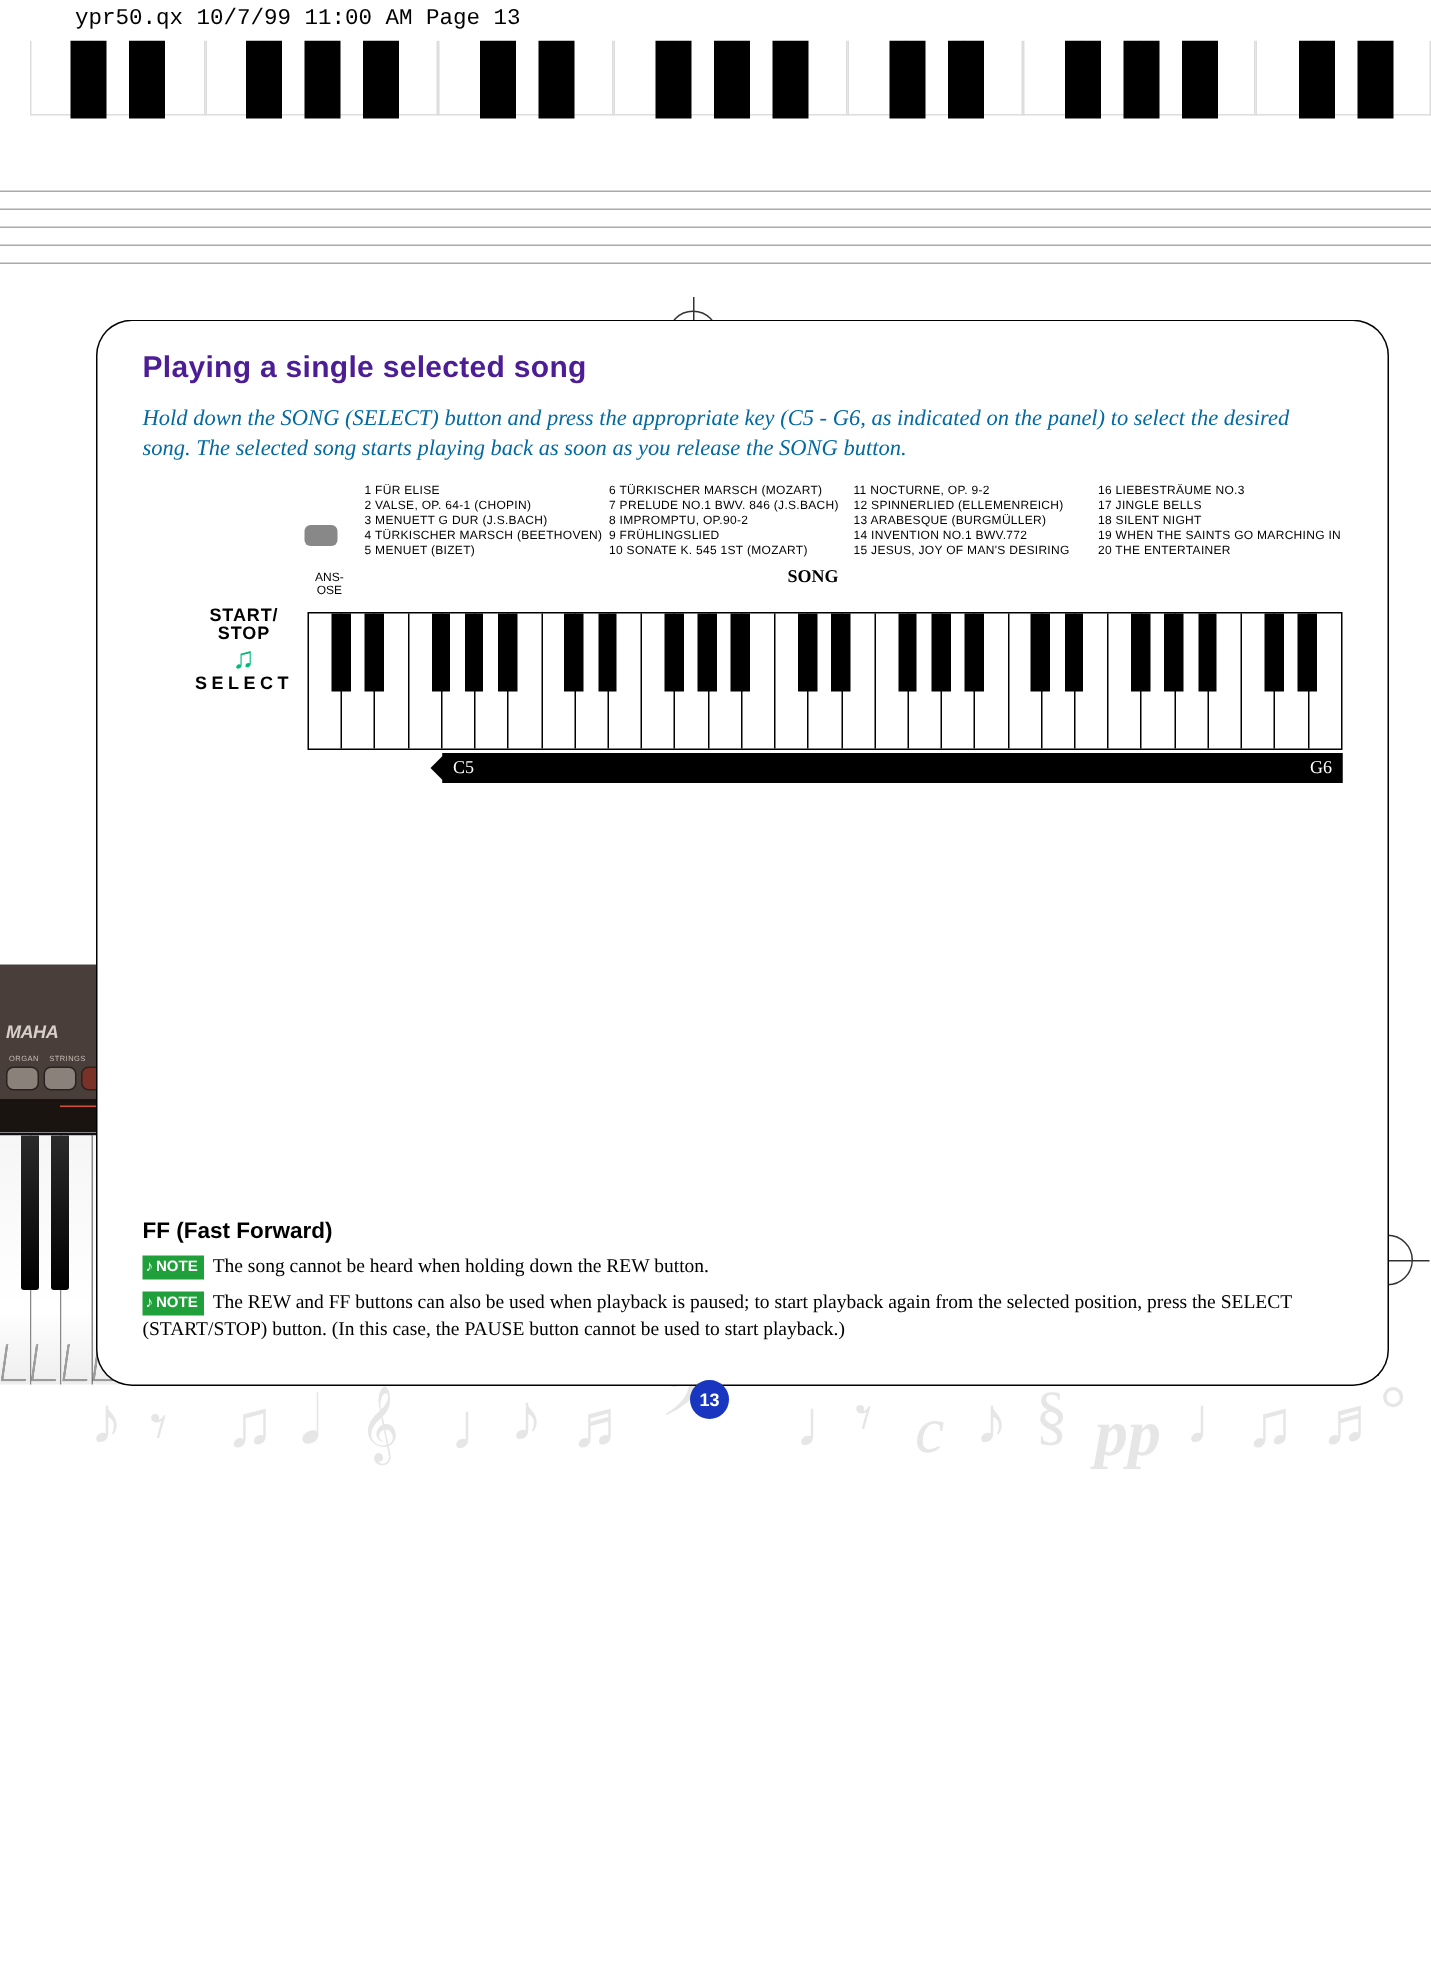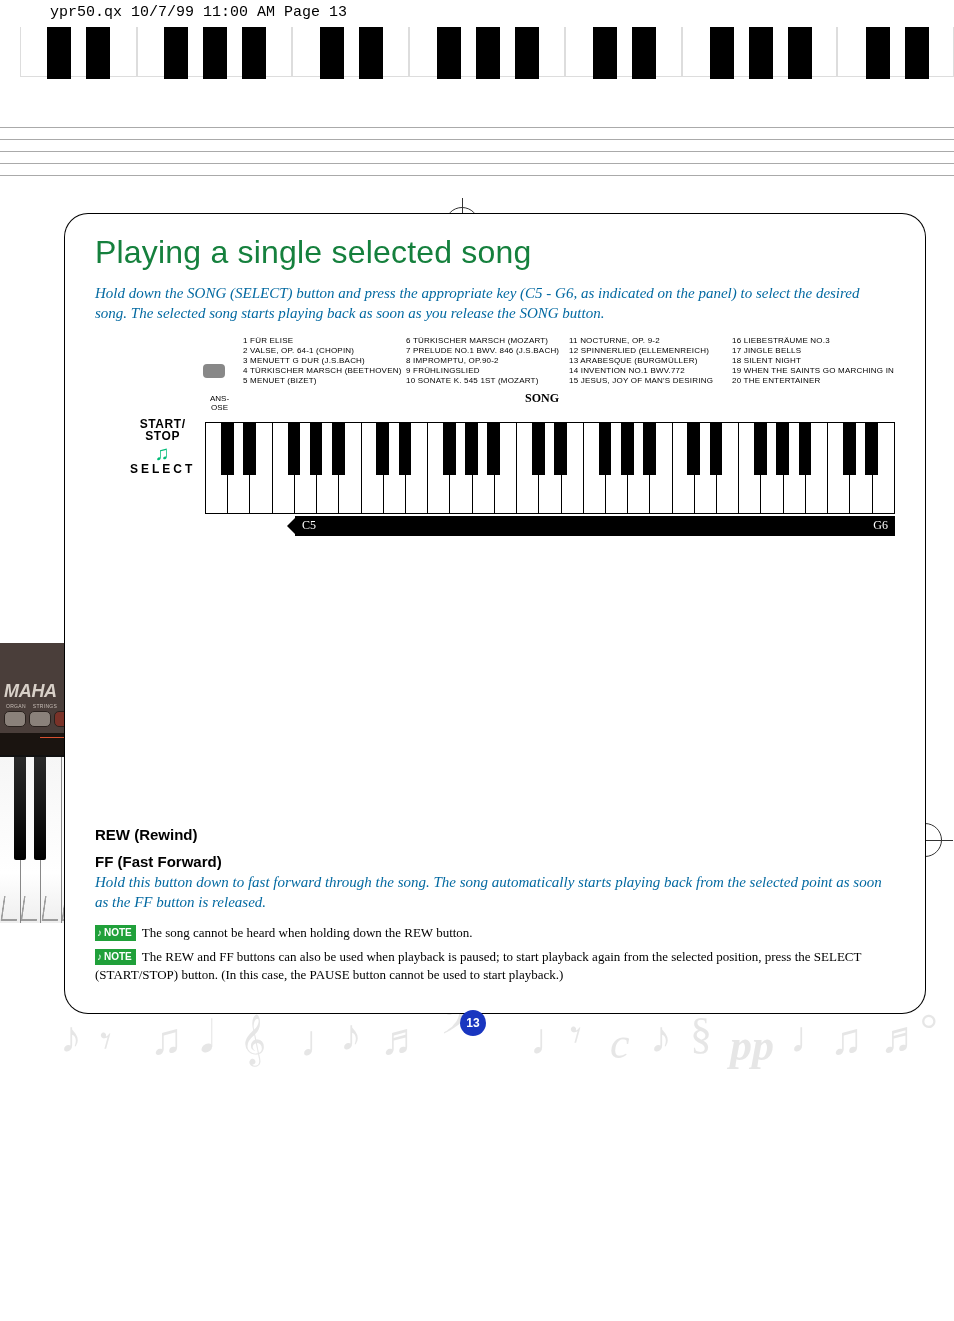--- a/index.html
+++ b/index.html
@@ -71,23 +71,23 @@
     margin: 26px 28px 0 64px;
     padding: 20px 30px 22px 30px;
     background:#fff;
     position:relative;
     z-index:3;
   }
   .panel.first { border-bottom-left-radius:0; border-bottom-right-radius:0; border-bottom:none; padding-bottom:10px;}
   .panel.second { border-top-left-radius:0; border-top-right-radius:0; border-top:none; margin-top:0; padding-top:260px;}
   h1.title {
     font-family: Arial, Helvetica, sans-serif;
-    font-weight: 400;
-    font-size: 32px;
-    color: #15803d;
+    font-weight: 700;
+    font-size: 20px;
+    color: #4c1d95;
     margin: 0 0 12px 0;
     letter-spacing: 0.2px;
   }
   p.body { margin: 4px 0 12px 0; line-height: 1.35; font-size: 15px; color:#0369a1;font-style:italic;}
   .note-line { margin:6px 0; font-size:13px; color:#000; line-height:1.4;}
   .note-badge {
     display:inline-block;
     background:#20a03a;
     color:#fff;
     font-family: Arial, sans-serif;
@@ -173,21 +173,21 @@
     border-top:10px solid transparent; border-bottom:10px solid transparent; border-right:10px solid #000;}
 
   .keyboard-photo {
     position:absolute;
     left:0; right:46px; top:430px; height:280px;
     background: linear-gradient(#4a3e3a 0%, #4a3e3a 32%, #1a1410 32%, #1a1410 40%, #fff 40%);
     z-index:2;
   }
   .keyboard-photo .logo{
     position:absolute; left:4px; top:38px; color:#d8d0c8;
-    font-family:Arial,sans-serif; font-weight:bold; font-size:18px; font-style:italic;
+    font-family:Arial,sans-serif; font-weight:bold; font-size:12px; font-style:italic;
     letter-spacing:-0.3px;
     text-align:center;
   }
   .keyboard-photo .btnrow {
     position:absolute; left:4px; top:68px; display:flex; gap:3px;
   }
   .keyboard-photo .btn {
     width:22px; height:16px; border-radius:5px; background:#8a817a; border:1px solid #2a221e;
   }
   .keyboard-photo .btn.red { background:#7a3228;}
@@ -598,23 +598,21 @@
         </div>
         <div class="w"></div>
         <div class="w">
           <div class="b"></div>
         </div>
         <div class="w"></div>
       </div>
   </div>
 
   <div class="panel second">
-    <h2 class="sub">REW (Rewind)</h2>
     <h2 class="sub">FF (Fast Forward)</h2>
-    <p class="body" style="margin-top:0;">Hold this button down to fast forward through the song.  The song automatically starts playing back from the selected point as soon as the FF button is released.</p>
     <div class="note-line">
       <span class="note-badge">NOTE</span><span>The song cannot be heard when holding down the REW button.</span>
     </div>
     <div class="note-line">
       <span class="note-badge">NOTE</span><span>The REW and FF buttons can also be used when playback is paused; to start playback again from the selected position, press the SELECT (START/STOP) button.  (In this case, the PAUSE button cannot be used to start playback.)</span>
     </div>
   </div>
 
   <div class="footer-notes">
     <svg viewBox="0 0 954 70" preserveAspectRatio="none">

